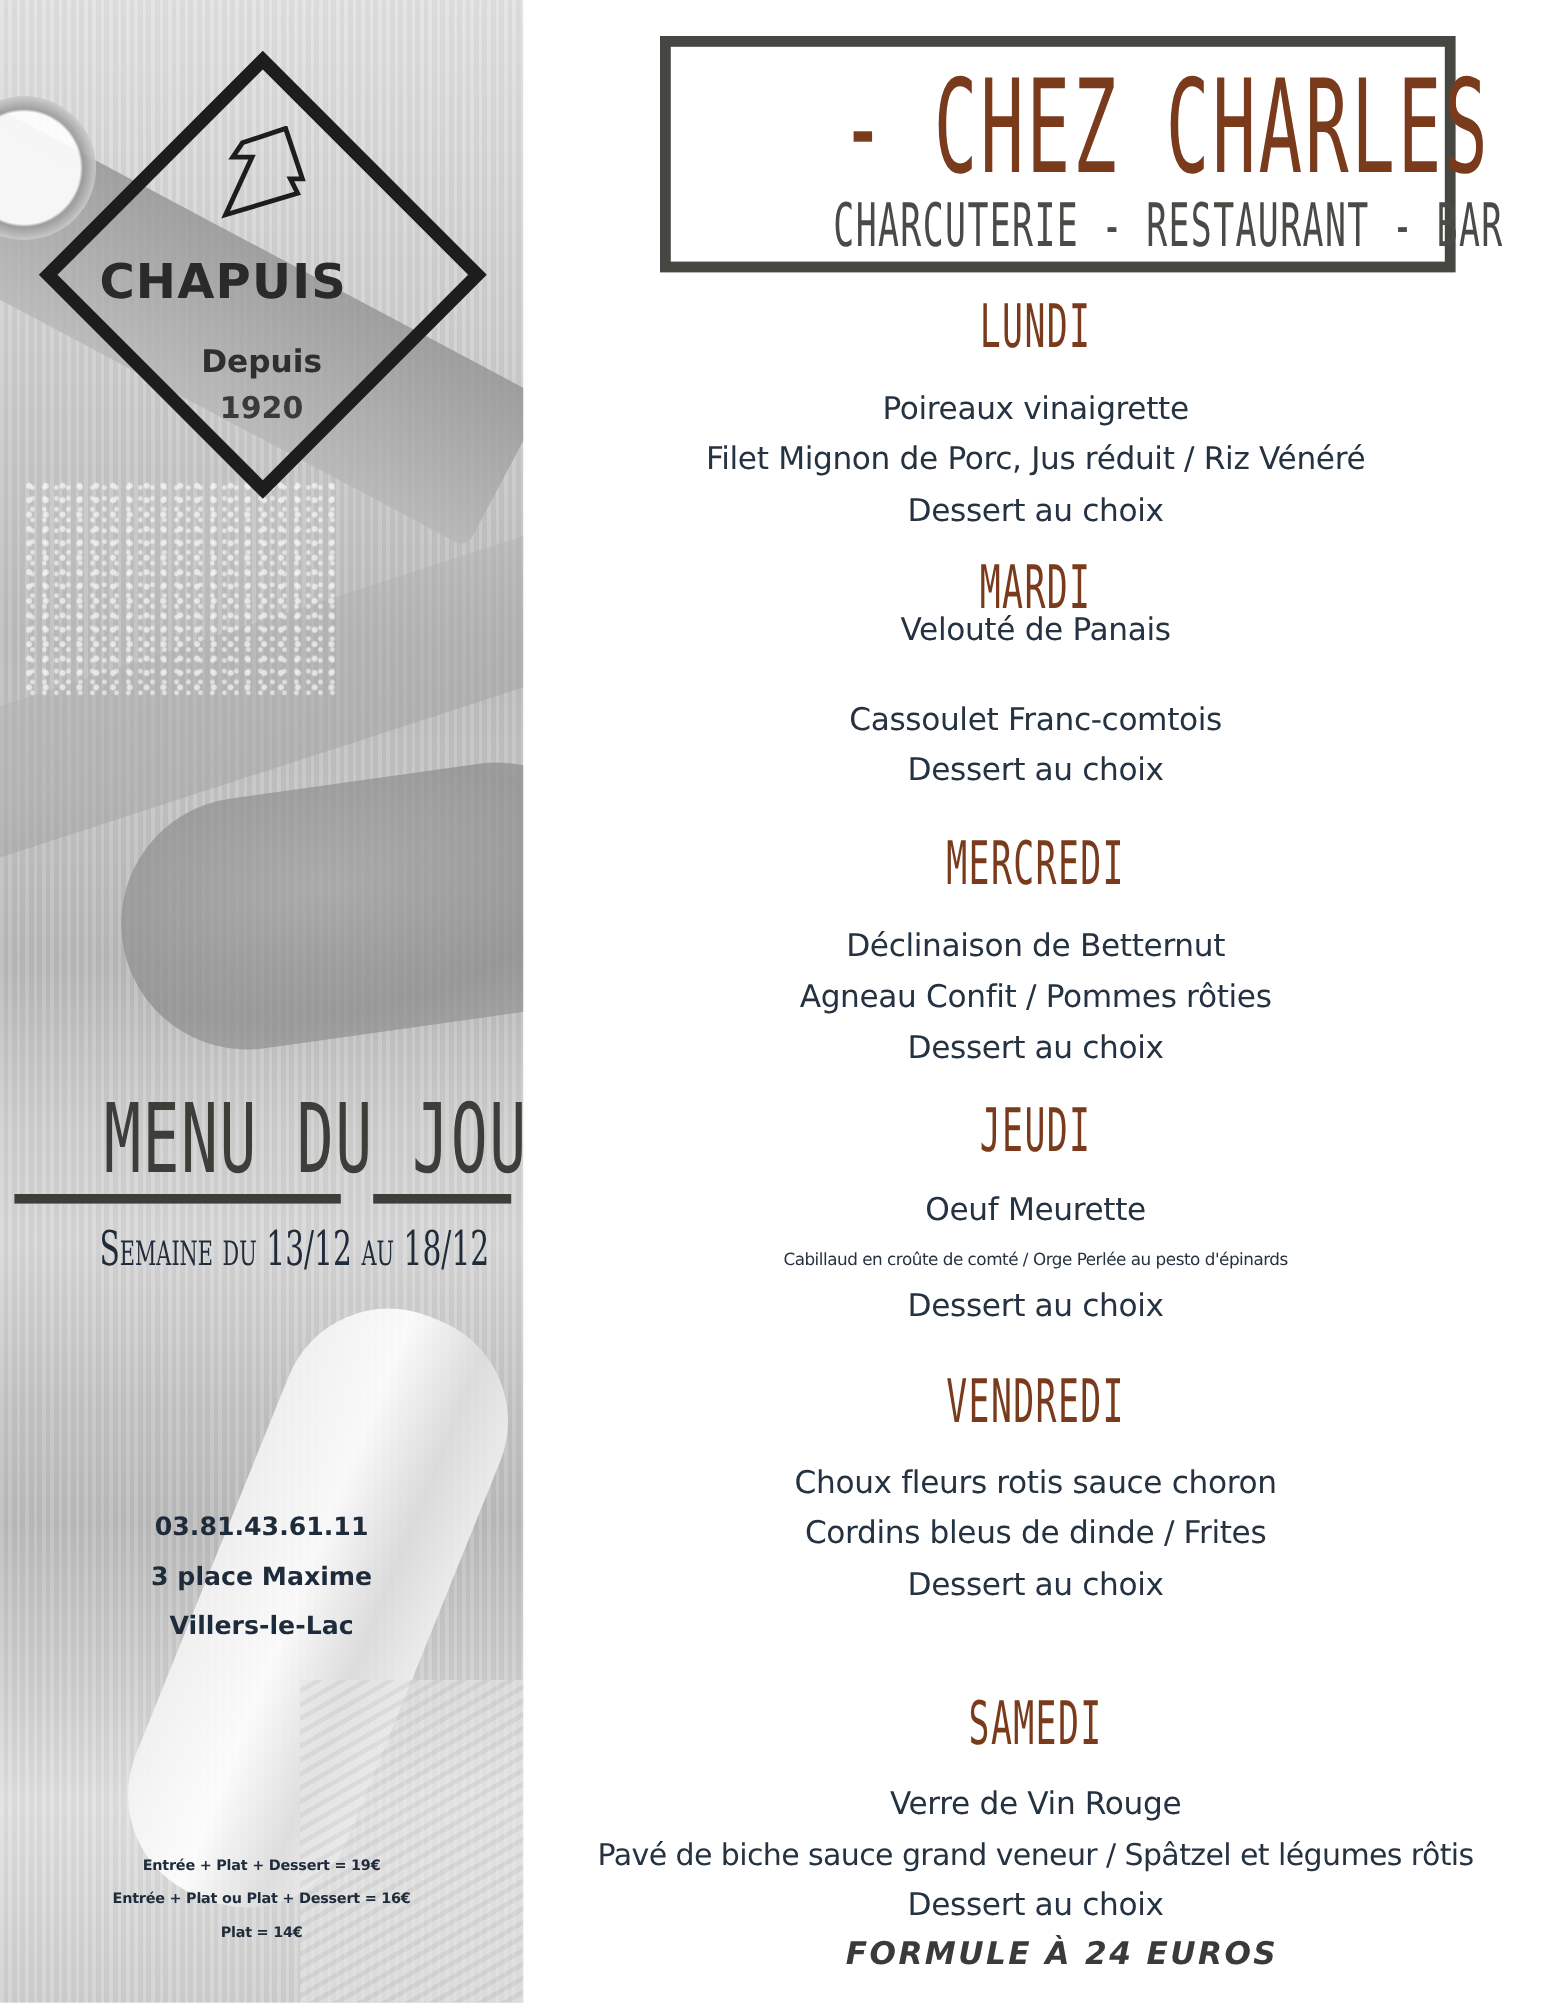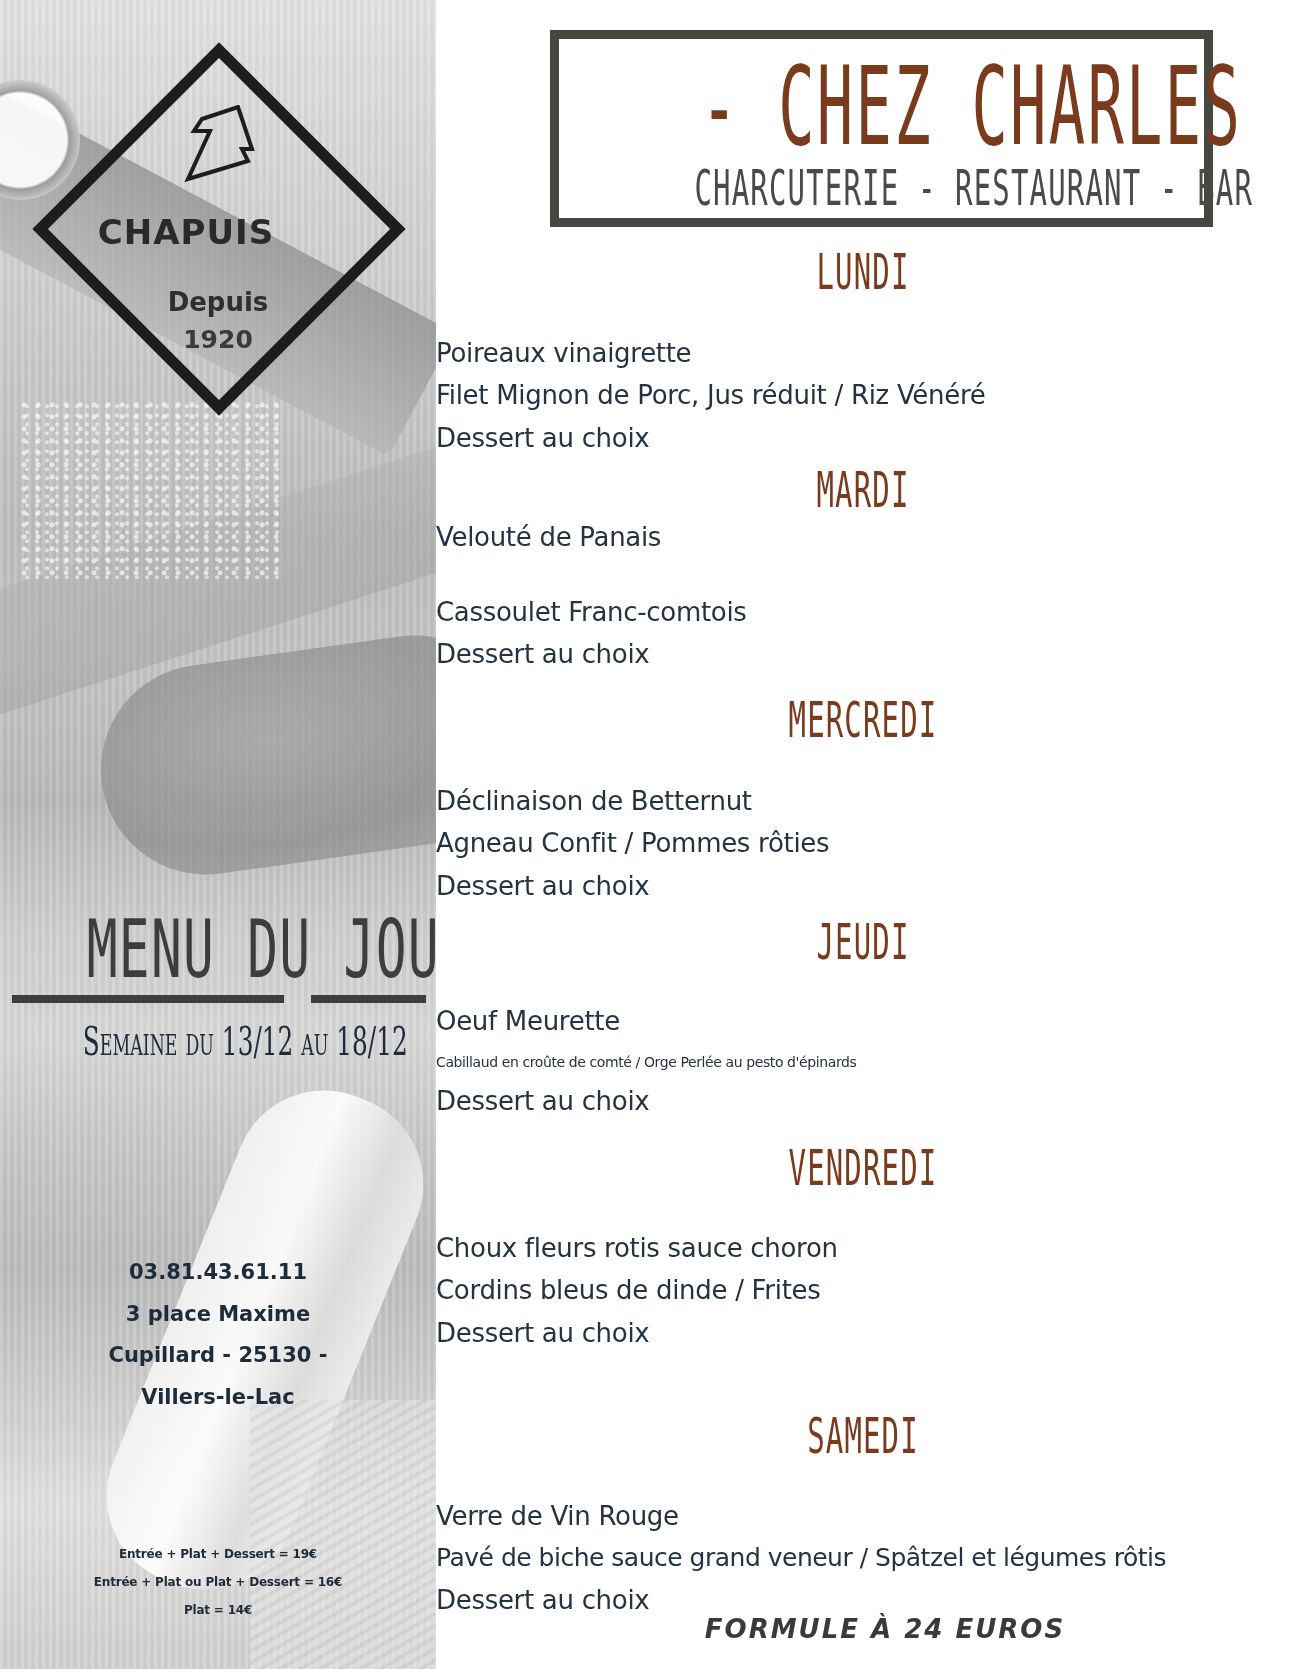--- a/index.html
+++ b/index.html
@@ -53,21 +53,21 @@
     opacity: 0.6;
   }
 
   .logo-diamond {
     position: absolute; left: 87px; top: 97px; width: 264px; height: 264px;
     border: 11px solid #1d1d1d; transform: rotate(45deg);
   }
   .logo-mark { position: absolute; left: 170px; top: 105px; width: 90px; height: 80px; }
   .logo-name {
     position: absolute; left: 0; width: 372px; top: 212px; text-align: center;
-    font-family: "DejaVu Sans", sans-serif; font-weight: bold; font-size: 34px;
+    font-family: "DejaVu Sans", sans-serif; font-weight: bold; font-size: 40px;
     color: #2a2a2a; letter-spacing: 1px;
   }
   .logo-since {
     position: absolute; left: 0; width: 436px; top: 287px; text-align: center;
     font-family: "DejaVu Sans", sans-serif; font-weight: bold; font-size: 26px; color: #2f2f2f;
   }
   .logo-year {
     position: absolute; left: 0; width: 436px; top: 325px; text-align: center;
     font-family: "DejaVu Sans", sans-serif; font-weight: bold; font-size: 25px; color: #3a3a3a;
   }
@@ -117,23 +117,23 @@
     transform: scaleX(0.58); transform-origin: 50% 50%; white-space: nowrap; letter-spacing: 2px;
   }
 
   .menu-area { position: absolute; left: 436px; top: 0; width: 854px; height: 1669px; }
   .day-heading {
     position: absolute; left: 0; width: 854px; text-align: center;
     font-family: "DejaVu Sans Mono", monospace; font-size: 50px; line-height: 56px; color: #7a3a1c;
     transform: scaleX(0.58); transform-origin: 50% 50%; white-space: nowrap; letter-spacing: 2px;
   }
   .dish {
-    position: absolute; left: 0; width: 854px; 
+    position: absolute; left: 0; width: 854px; text-align: center;
     font-family: "DejaVu Sans", sans-serif; font-size: 26px; line-height: 34px; color: #253241;
-    white-space: nowrap; letter-spacing: -0.3px; margin-top: 12px;
+    white-space: nowrap; letter-spacing: -0.3px;
   }
   .dish.small { font-size: 14px; letter-spacing: -0.4px; }
   .dish.medium { font-size: 25px; letter-spacing: -0.5px; }
   .formule {
     position: absolute; left: 0; width: 854px; text-align: center;
     font-family: "DejaVu Sans", sans-serif; font-weight: bold; font-style: italic;
     font-size: 26px; line-height: 34px; color: #3a3a3a; letter-spacing: 2px; white-space: nowrap; padding-left: 44px;
   }
 </style>
 </head>
@@ -159,21 +159,20 @@
   </div>
 
   <div class="menu-title">MENU DU JOUR</div>
   <div class="underline-a"></div>
   <div class="underline-b"></div>
   <div class="week">Semaine du 13/12 au 18/12</div>
 
   <div class="contact">
     <div>03.81.43.61.11</div>
     <div>3 place Maxime</div>
-    <div>Cupillard - 25130 -</div>
     <div>Villers-le-Lac</div>
   </div>
 
   <div class="prices">
     <div>Entrée + Plat + Dessert = 19€</div>
     <div>Entrée + Plat ou Plat + Dessert = 16€</div>
     <div>Plat = 14€</div>
   </div>
 </div>
 

